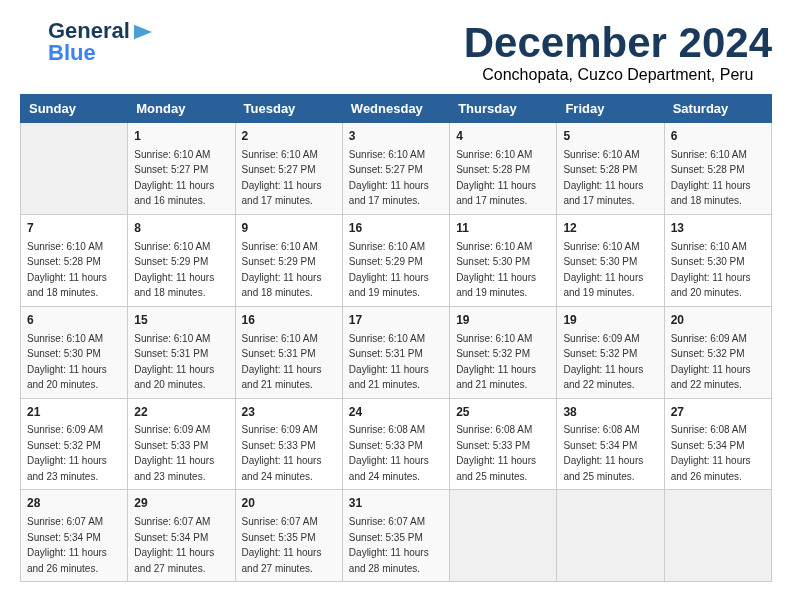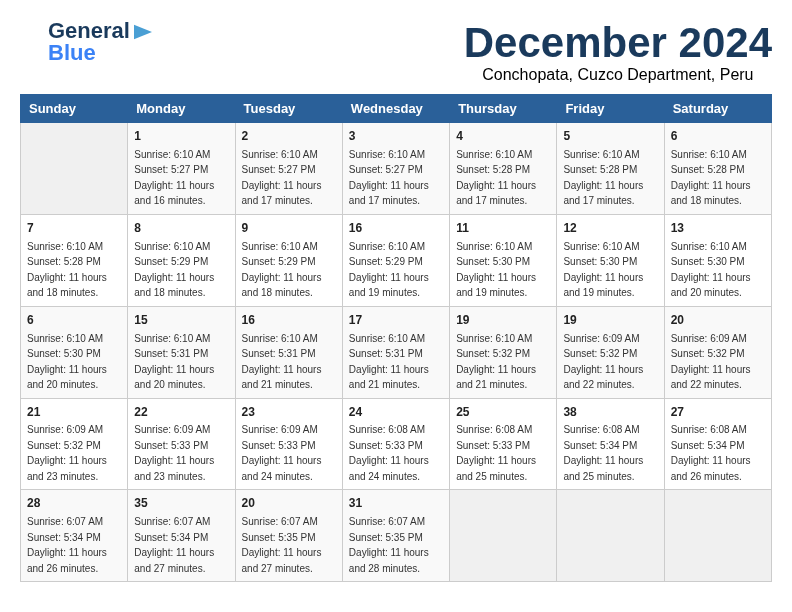--- a/index.html
+++ b/index.html
@@ -235,21 +235,21 @@
         <td><span class="day-number">27</span><span class="cell-info" style="white-space: pre-line;">Sunrise: 6:08 AM
 Sunset: 5:34 PM
 Daylight: 11 hours
 and 26 minutes.</span></td>
       </tr>
       <tr>
         <td><span class="day-number">28</span><span class="cell-info" style="white-space: pre-line;">Sunrise: 6:07 AM
 Sunset: 5:34 PM
 Daylight: 11 hours
 and 26 minutes.</span></td>
-        <td><span class="day-number">35</span><span class="cell-info" style="white-space: pre-line;">Sunrise: 6:07 AM
+        <td><span class="day-number">29</span><span class="cell-info" style="white-space: pre-line;">Sunrise: 6:07 AM
 Sunset: 5:34 PM
 Daylight: 11 hours
 and 27 minutes.</span></td>
         <td><span class="day-number">20</span><span class="cell-info" style="white-space: pre-line;">Sunrise: 6:07 AM
 Sunset: 5:35 PM
 Daylight: 11 hours
 and 27 minutes.</span></td>
         <td><span class="day-number">31</span><span class="cell-info" style="white-space: pre-line;">Sunrise: 6:07 AM
 Sunset: 5:35 PM
 Daylight: 11 hours

